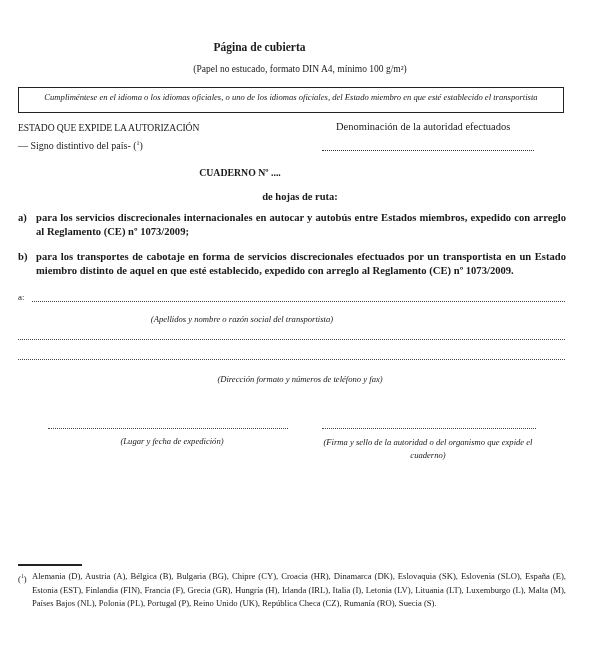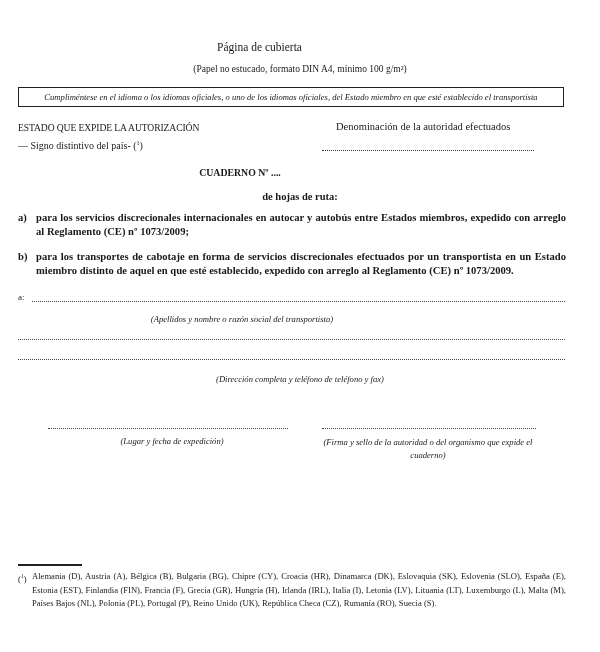--- a/index.html
+++ b/index.html
@@ -3,24 +3,24 @@
 <meta charset="utf-8">
 <style>
   html, body { margin: 0; padding: 0; background: #ffffff; }
   body {
     width: 600px; height: 652px; position: relative; overflow: hidden;
     font-family: "Liberation Serif", "DejaVu Serif", serif;
     color: #1a1a1a;
   }
   .abs { position: absolute; }
   .center { text-align: center; }
-  .title { top: 41px; left: 0; width: 519px; font-size: 11.5px; font-weight: normal; }
+  .title { top: 41px; left: 0; width: 519px; font-size: 11.5px; font-weight: bold; }
   .subtitle { top: 64px; left: 0; width: 600px; font-size: 9.5px; font-family: Liberation Serif, serif; }
   .note-box {
-    top: 87px; left: 18px; width: 546px; height: 20px;
+    top: 87px; left: 18px; width: 546px; height: 26px;
     border: 1px solid #222; box-sizing: border-box;
     font-size: 8.6px; font-style: italic; line-height: 19px; text-align: center;
     white-space: nowrap; overflow: hidden;
   }
   .state-label { top: 122px; left: 18px; font-size: 9.6px; letter-spacing: -0.1px; }
   .country-sign { top: 140px; left: 18px; font-size: 10px; }
   .country-sign sup { font-size: 6px; }
   .authority-label { top: 121px; left: 336px; font-size: 10.5px; }
   .authority-dots { top: 140px; left: 322px; width: 212px; height: 10px; border-bottom: 1px dotted #333; }
   .booklet { top: 167px; left: 0; width: 480px; font-size: 9.8px; font-weight: bold; }
@@ -78,21 +78,21 @@
   <span class="lbl">b)</span>
   <span class="txt">para los transportes de cabotaje en forma de servicios discrecionales efectuados por un transportista en un Estado miembro distinto de aquel en que esté establecido, expedido con arreglo al Reglamento (CE) nº 1073/2009.</span>
 </div>
 
 <div class="abs to-label">a:</div>
 <div class="abs dotline to-dots"></div>
 <div class="abs caption cap-name center">(Apellidos y nombre o razón social del transportista)</div>
 
 <div class="abs dotline addr1"></div>
 <div class="abs dotline addr2"></div>
-<div class="abs caption cap-addr center">(Dirección completa y teléfono de teléfono y fax)</div>
+<div class="abs caption cap-addr center">(Dirección formato y números de teléfono y fax)</div>
 
 <div class="abs dotline place-dots"></div>
 <div class="abs dotline sign-dots"></div>
 <div class="abs caption cap-place center">(Lugar y fecha de expedición)</div>
 <div class="abs caption cap-sign center">(Firma y sello de la autoridad o del organismo que expide el cuaderno)</div>
 
 <div class="abs fn-rule"></div>
 <div class="abs footnote">
   <span class="mark">(<sup>1</sup>)</span>
   <span class="txt">Alemania (D), Austria (A), Bélgica (B), Bulgaria (BG), Chipre (CY), Croacia (HR), Dinamarca (DK), Eslovaquia (SK), Eslovenia (SLO), España (E), Estonia (EST), Finlandia (FIN), Francia (F), Grecia (GR), Hungría (H), Irlanda (IRL), Italia (I), Letonia (LV), Lituania (LT), Luxemburgo (L), Malta (M), Países Bajos (NL), Polonia (PL), Portugal (P), Reino Unido (UK), República Checa (CZ), Rumanía (RO), Suecia (S).</span>

